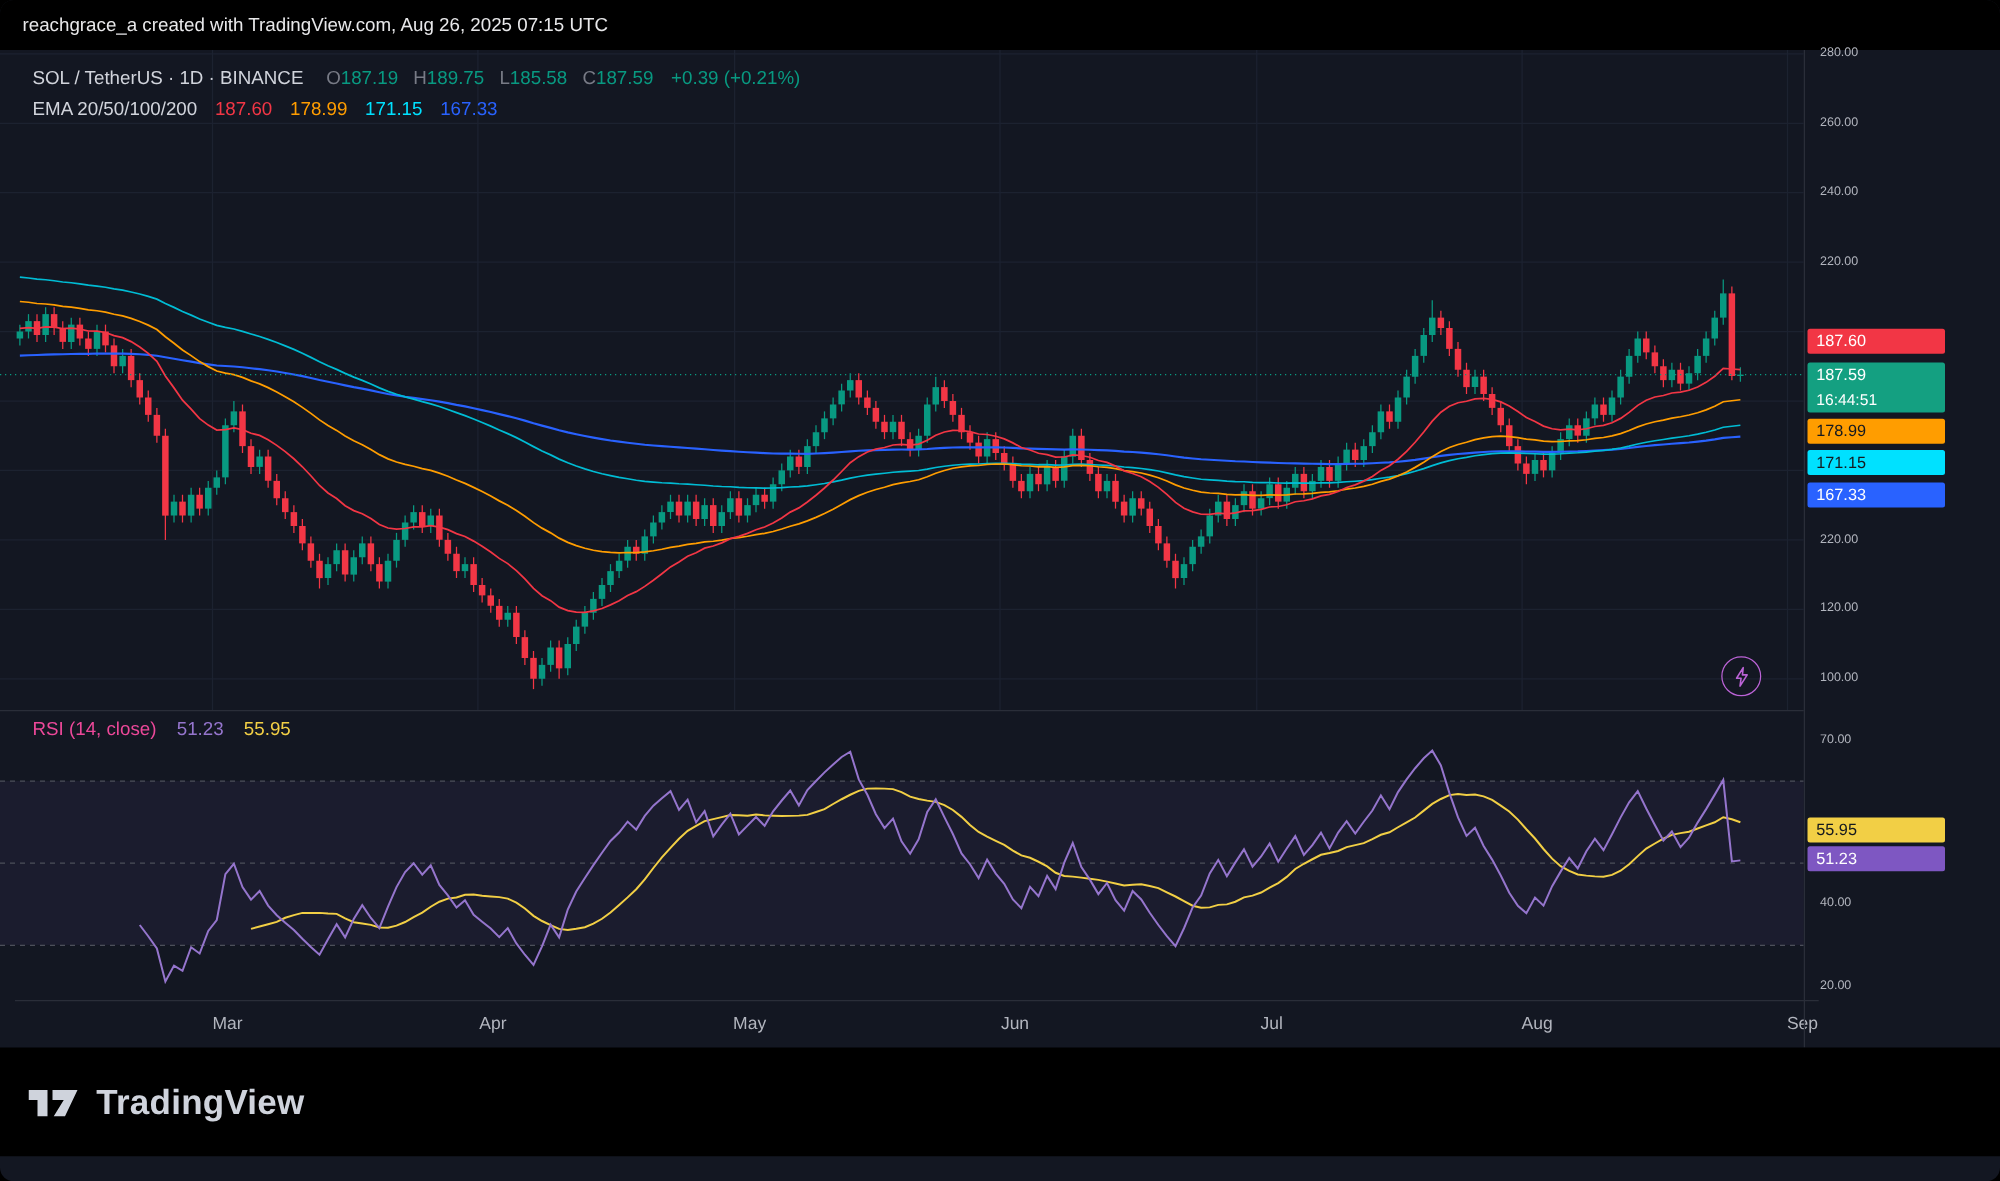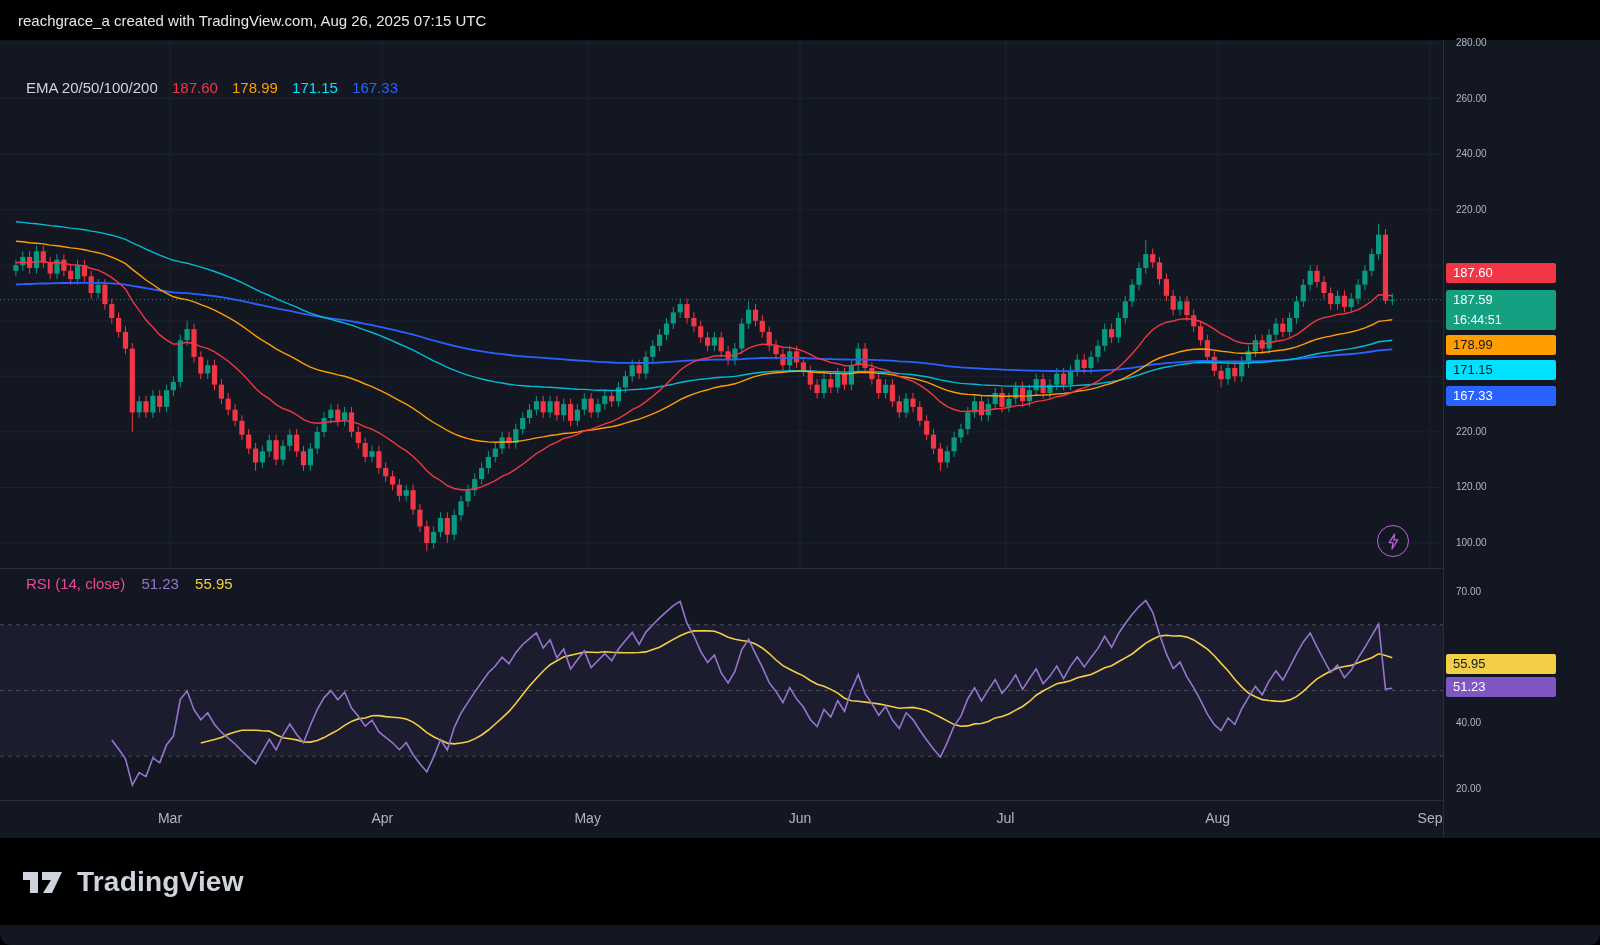--- a/index.html
+++ b/index.html
@@ -15,21 +15,21 @@
   .lg{color:#787b86;margin-left:8px;}
   .lv{color:#089981;}
   .lgfirst{margin-left:14px;}
   .emaval{margin-left:10px;}
   .price-axis{position:absolute;top:40px;left:1443px;width:157px;height:798px;
               border-left:1px solid #2a2e39;box-sizing:border-box;}
   .tick{position:absolute;left:12px;color:#b2b5be;font-size:10px;line-height:18px;}
   .chip{position:absolute;left:2px;width:96px;border-radius:2px;font-size:13px;
         line-height:20px;padding:0 7px;box-sizing:content-box;}
   .chip .row2{font-size:12.5px;line-height:20px;}
-  .time-axis{position:absolute;top:800px;left:0;width:1443px;height:38px;
+  .time-axis{position:absolute;top:800px;left:12px;width:1443px;height:38px;
              border-top:1px solid #2a2e39;box-sizing:border-box;overflow:hidden;}
   .tlabel{position:absolute;top:9px;transform:translateX(-50%);color:#b2b5be;font-size:14px;}
   .bolt-btn{position:absolute;left:1377px;top:525px;width:32px;height:32px;border-radius:50%;
             border:1.5px solid #bb63d6;display:flex;align-items:center;justify-content:center;
             box-sizing:border-box;background:transparent;cursor:pointer;z-index:6;}
   .bottombar{position:absolute;top:838px;left:0;width:1600px;height:87px;background:#000;
              display:flex;align-items:center;box-sizing:border-box;padding-left:22px;gap:13px;}
   .logo-text{color:#cfd3dc;font-size:28px;font-weight:bold;letter-spacing:.2px;}
 </style>
 </head>
@@ -463,20 +463,28 @@
       <rect x="1382.9" y="194.7" width="5.2" height="66.1" fill="#f23645"></rect>
       <line x1="1392.3" x2="1392.3" y1="253.7" y2="265.3" stroke="#089981"></line>
       <rect x="1389.7" y="259.7" width="5.2" height="1.1" fill="#089981"></rect>
       <polyline points="15.9,244.5 22.8,244.2 29.6,244.0 36.5,243.7 43.3,243.5 50.2,243.4 57.0,243.2 63.9,243.0 70.7,243.0 77.6,242.8 84.4,242.8 91.2,242.9 98.1,242.9 104.9,243.1 111.8,243.4 118.6,243.9 125.5,244.6 132.3,245.8 139.2,247.0 146.0,248.2 152.9,249.3 159.7,250.5 166.6,251.5 173.4,252.4 180.3,252.8 187.1,253.2 194.0,253.8 200.8,254.6 207.7,255.3 214.5,256.2 221.4,257.2 228.2,258.4 235.1,259.6 241.9,260.9 248.7,262.4 255.6,264.0 262.4,265.4 269.3,266.8 276.1,268.3 283.0,269.7 289.8,270.9 296.7,272.3 303.5,273.8 310.4,275.2 317.2,276.3 324.1,277.4 330.9,278.3 337.8,279.3 344.6,280.2 351.5,281.3 358.3,282.5 365.2,283.9 372.0,285.1 378.9,286.6 385.7,288.1 392.6,289.6 399.4,291.3 406.2,292.9 413.1,294.6 419.9,296.5 426.8,298.6 433.6,300.5 440.5,302.3 447.3,304.2 454.2,305.9 461.0,307.4 467.9,308.8 474.7,310.1 481.6,311.3 488.4,312.4 495.3,313.3 502.1,314.2 509.0,315.0 515.8,315.8 522.7,316.4 529.5,316.9 536.4,317.4 543.2,317.9 550.1,318.4 556.9,318.9 563.7,319.4 570.6,320.0 577.4,320.5 584.3,320.9 591.1,321.4 598.0,321.8 604.8,322.1 611.7,322.5 618.5,322.8 625.4,322.9 632.2,322.9 639.1,323.0 645.9,323.0 652.8,322.8 659.6,322.5 666.5,322.1 673.3,321.6 680.2,321.1 687.0,320.6 693.9,320.3 700.7,320.1 707.6,319.9 714.4,319.7 721.2,319.6 728.1,319.6 734.9,319.5 741.8,319.2 748.6,318.7 755.5,318.3 762.3,318.0 769.2,317.9 776.0,317.9 782.9,317.9 789.7,317.9 796.6,317.9 803.4,318.0 810.3,318.3 817.1,318.7 824.0,318.9 830.8,319.1 837.7,319.3 844.5,319.5 851.4,319.6 858.2,319.5 865.1,319.6 871.9,319.8 878.7,320.1 885.6,320.3 892.4,320.7 899.3,321.3 906.1,321.6 913.0,322.1 919.8,322.7 926.7,323.4 933.5,324.2 940.4,325.2 947.2,326.1 954.1,326.8 960.9,327.4 967.8,327.8 974.6,328.2 981.5,328.6 988.3,329.0 995.2,329.2 1002.0,329.6 1008.9,329.9 1015.7,330.1 1022.6,330.4 1029.4,330.6 1036.2,330.7 1043.1,330.9 1049.9,331.0 1056.8,331.0 1063.6,331.2 1070.5,331.2 1077.3,331.1 1084.2,331.0 1091.0,330.9 1097.9,330.6 1104.7,330.2 1111.6,329.9 1118.4,329.4 1125.3,328.7 1132.1,327.9 1139.0,326.9 1145.8,325.8 1152.7,324.7 1159.5,323.9 1166.4,323.2 1173.2,322.7 1180.0,322.1 1186.9,321.6 1193.7,321.2 1200.6,321.0 1207.4,321.0 1214.3,321.1 1221.1,321.3 1228.0,321.3 1234.8,321.5 1241.7,321.5 1248.5,321.4 1255.4,321.2 1262.2,321.1 1269.1,320.8 1275.9,320.4 1282.8,320.1 1289.6,319.7 1296.5,319.1 1303.3,318.4 1310.2,317.5 1317.0,316.8 1323.9,316.1 1330.7,315.6 1337.5,315.0 1344.4,314.5 1351.2,314.0 1358.1,313.3 1364.9,312.5 1371.8,311.5 1378.6,310.3 1385.5,309.8 1392.3,309.3 " fill="none" stroke="#2962ff" stroke-width="1.8"></polyline>
       <polyline points="15.9,181.7 22.8,182.4 29.6,183.3 36.5,183.8 43.3,184.6 50.2,185.6 57.0,186.2 63.9,187.1 70.7,188.1 77.6,188.9 84.4,189.8 91.2,191.1 98.1,192.1 104.9,193.6 111.8,195.2 118.6,197.1 125.5,199.3 132.3,202.8 139.2,205.9 146.0,209.2 152.9,212.1 159.7,215.2 166.6,217.8 173.4,220.3 180.3,221.9 187.1,223.2 194.0,225.1 200.8,227.2 207.7,229.2 214.5,231.5 221.4,234.0 228.2,236.7 235.1,239.5 241.9,242.6 248.7,245.9 255.6,249.4 262.4,252.6 269.3,255.5 276.1,258.7 283.0,261.7 289.8,264.3 296.7,267.2 303.5,270.3 310.4,273.1 317.2,275.4 324.1,277.5 330.9,279.3 337.8,281.3 344.6,283.1 351.5,285.2 358.3,287.6 365.2,290.1 372.0,292.5 378.9,295.2 385.7,298.0 392.6,300.9 399.4,304.0 406.2,306.9 413.1,310.1 419.9,313.6 426.8,317.3 433.6,320.8 440.5,323.9 447.3,327.3 454.2,330.2 461.0,332.8 467.9,335.1 474.7,337.2 481.6,339.0 488.4,340.5 495.3,341.9 502.1,343.0 509.0,344.2 515.8,345.1 522.7,345.7 529.5,346.2 536.4,346.5 543.2,347.0 550.1,347.3 556.9,347.8 563.7,348.2 570.6,348.8 577.4,349.2 584.3,349.4 591.1,349.9 598.0,350.2 604.8,350.3 611.7,350.5 618.5,350.4 625.4,350.1 632.2,349.6 639.1,349.3 645.9,348.7 652.8,347.8 659.6,346.8 666.5,345.5 673.3,344.1 680.2,342.5 687.0,341.2 693.9,340.1 700.7,339.3 707.6,338.6 714.4,337.8 721.2,337.3 728.1,336.9 734.9,336.4 741.8,335.3 748.6,334.0 755.5,333.0 762.3,332.2 769.2,331.6 776.0,331.3 782.9,331.2 789.7,330.8 796.6,330.6 803.4,330.6 810.3,330.9 817.1,331.3 824.0,331.5 830.8,331.8 837.7,331.8 844.5,332.1 851.4,332.0 858.2,331.5 865.1,331.4 871.9,331.6 878.7,332.0 885.6,332.3 892.4,332.8 899.3,333.6 906.1,334.1 913.0,334.8 919.8,335.7 926.7,336.8 933.5,338.3 940.4,339.9 947.2,341.3 954.1,342.4 960.9,343.4 967.8,343.9 974.6,344.3 981.5,344.9 988.3,345.3 995.2,345.4 1002.0,345.9 1008.9,346.1 1015.7,346.1 1022.6,346.4 1029.4,346.5 1036.2,346.4 1043.1,346.5 1049.9,346.5 1056.8,346.2 1063.6,346.2 1070.5,345.9 1077.3,345.4 1084.2,345.0 1091.0,344.5 1097.9,343.7 1104.7,342.6 1111.6,341.7 1118.4,340.5 1125.3,338.9 1132.1,337.0 1139.0,334.9 1145.8,332.5 1152.7,330.3 1159.5,328.5 1166.4,327.0 1173.2,325.9 1180.0,324.6 1186.9,323.7 1193.7,322.9 1200.6,322.5 1207.4,322.4 1214.3,322.5 1221.1,322.8 1228.0,323.0 1234.8,323.2 1241.7,323.2 1248.5,323.0 1255.4,322.5 1262.2,322.2 1269.1,321.7 1275.9,320.9 1282.8,320.4 1289.6,319.5 1296.5,318.4 1303.3,316.9 1310.2,315.2 1317.0,313.8 1323.9,312.6 1330.7,311.6 1337.5,310.5 1344.4,309.6 1351.2,308.6 1358.1,307.3 1364.9,305.8 1371.8,304.0 1378.6,301.8 1385.5,301.0 1392.3,300.2 " fill="none" stroke="#00bcd4" stroke-width="1.4"></polyline>
       <polyline points="15.9,201.2 22.8,201.8 29.6,202.8 36.5,203.2 43.3,203.9 50.2,205.1 57.0,205.7 63.9,206.7 70.7,207.9 77.6,208.6 84.4,209.7 91.2,211.4 98.1,212.7 104.9,214.7 111.8,217.2 118.6,220.1 125.5,223.6 132.3,229.4 139.2,234.6 146.0,240.0 152.9,244.5 159.7,249.3 166.6,253.3 173.4,256.8 180.3,258.5 187.1,259.7 194.0,261.9 200.8,264.7 207.7,267.1 214.5,270.1 221.4,273.6 228.2,277.4 235.1,281.4 241.9,285.9 248.7,290.7 255.6,295.9 262.4,300.4 269.3,304.3 276.1,308.8 283.0,312.6 289.8,315.8 296.7,319.6 303.5,323.7 310.4,327.1 317.2,329.6 324.1,331.5 330.9,333.0 337.8,334.9 344.6,336.3 351.5,338.5 358.3,341.0 365.2,344.0 372.0,346.7 378.9,349.9 385.7,353.2 392.6,356.8 399.4,360.7 406.2,364.2 413.1,368.4 419.9,373.0 426.8,378.1 433.6,382.5 440.5,386.3 447.3,390.5 454.2,393.9 461.0,396.5 467.9,398.6 474.7,400.2 481.6,401.3 488.4,401.9 495.3,402.2 502.1,402.0 509.0,402.0 515.8,401.5 522.7,400.6 529.5,399.4 536.4,397.9 543.2,396.9 550.1,395.5 556.9,394.7 563.7,393.5 570.6,393.0 577.4,392.1 584.3,390.8 591.1,390.1 598.0,389.0 604.8,387.7 611.7,386.7 618.5,385.2 625.4,383.2 632.2,381.0 639.1,379.1 645.9,376.7 652.8,373.9 659.6,370.8 666.5,367.4 673.3,363.6 680.2,359.7 687.0,356.5 693.9,353.8 700.7,351.6 707.6,349.8 714.4,347.7 721.2,346.3 728.1,345.2 734.9,343.8 741.8,341.4 748.6,338.6 755.5,336.4 762.3,334.6 769.2,333.5 776.0,332.7 782.9,332.4 789.7,331.6 796.6,331.2 803.4,331.2 810.3,331.8 817.1,332.6 824.0,332.8 830.8,333.4 837.7,333.4 844.5,333.9 851.4,333.5 858.2,332.5 865.1,332.4 871.9,332.6 878.7,333.4 885.6,333.9 892.4,334.9 899.3,336.4 906.1,337.3 913.0,338.4 919.8,340.1 926.7,342.2 933.5,344.8 940.4,347.9 947.2,350.4 954.1,352.2 960.9,353.7 967.8,354.4 974.6,354.7 981.5,355.5 988.3,355.8 995.2,355.7 1002.0,356.2 1008.9,356.2 1015.7,355.9 1022.6,356.1 1029.4,355.9 1036.2,355.2 1043.1,355.1 1049.9,354.7 1056.8,353.9 1063.6,353.5 1070.5,352.6 1077.3,351.3 1084.2,350.4 1091.0,349.1 1097.9,347.4 1104.7,345.1 1111.6,343.3 1118.4,340.7 1125.3,337.6 1132.1,333.9 1139.0,329.8 1145.8,325.3 1152.7,321.2 1159.5,318.0 1166.4,315.6 1173.2,313.8 1180.0,311.7 1186.9,310.3 1193.7,309.3 1200.6,309.0 1207.4,309.3 1214.3,310.1 1221.1,311.3 1228.0,311.9 1234.8,312.9 1241.7,313.3 1248.5,313.2 1255.4,312.7 1262.2,312.5 1269.1,311.8 1275.9,310.7 1282.8,310.0 1289.6,308.7 1296.5,306.9 1303.3,304.4 1310.2,301.5 1317.0,299.2 1323.9,297.4 1330.7,296.1 1337.5,294.5 1344.4,293.4 1351.2,292.0 1358.1,290.2 1364.9,287.9 1371.8,285.0 1378.6,281.4 1385.5,280.6 1392.3,279.8 " fill="none" stroke="#ff9d00" stroke-width="1.4"></polyline>
       <polyline points="15.9,222.7 22.8,222.2 29.6,222.7 36.5,221.6 43.3,221.7 50.2,222.8 57.0,222.5 63.9,223.3 70.7,224.8 77.6,224.9 84.4,226.0 91.2,228.5 98.1,230.1 104.9,233.3 111.8,237.6 118.6,242.7 125.5,249.0 132.3,260.8 139.2,270.3 146.0,280.1 152.9,287.3 159.7,294.9 166.6,300.1 173.4,304.1 180.3,303.7 187.1,302.3 194.0,303.7 200.8,306.6 207.7,308.3 214.5,311.8 221.4,316.3 228.2,321.3 235.1,327.0 241.9,333.4 248.7,340.6 255.6,348.4 262.4,354.4 269.3,358.8 276.1,364.6 283.0,368.5 289.8,371.0 296.7,374.8 303.5,379.6 310.4,382.4 317.2,383.3 324.1,382.8 330.9,381.5 337.8,381.5 344.6,380.6 351.5,381.7 358.3,383.7 365.2,386.9 372.0,389.2 378.9,392.9 385.7,397.0 392.6,401.6 399.4,406.7 406.2,410.9 413.1,416.5 419.9,423.1 426.8,430.7 433.6,436.6 440.5,440.5 447.3,445.7 454.2,448.5 461.0,449.7 467.9,449.8 474.7,448.7 481.6,446.8 488.4,443.9 495.3,440.6 502.1,436.4 509.0,433.3 515.8,429.1 522.7,424.2 529.5,419.0 536.4,413.5 543.2,409.6 550.1,405.0 556.9,402.2 563.7,398.5 570.6,396.8 577.4,394.3 584.3,390.9 591.1,389.1 598.0,386.7 604.8,383.8 611.7,381.6 618.5,378.4 625.4,374.4 632.2,369.7 639.1,366.3 645.9,361.6 652.8,356.2 659.6,350.4 666.5,344.0 673.3,337.2 680.2,330.2 687.0,325.3 693.9,321.6 700.7,319.3 707.6,318.0 714.4,316.0 721.2,315.6 728.1,316.0 734.9,315.3 741.8,312.2 748.6,308.2 755.5,305.6 762.3,304.3 769.2,304.4 776.0,305.3 782.9,307.2 789.7,307.6 796.6,309.0 803.4,311.1 810.3,314.3 817.1,318.0 824.0,320.0 830.8,322.6 837.7,323.7 844.5,325.7 851.4,325.6 858.2,324.0 865.1,324.4 871.9,325.8 878.7,328.4 885.6,329.9 892.4,332.9 899.3,336.7 906.1,338.8 913.0,341.4 919.8,345.2 926.7,349.9 933.5,355.5 940.4,361.9 947.2,366.6 954.1,369.5 960.9,371.4 967.8,371.5 974.6,370.5 981.5,371.0 988.3,370.3 995.2,368.7 1002.0,368.5 1008.9,367.5 1015.7,365.6 1022.6,365.2 1029.4,363.8 1036.2,361.4 1043.1,360.6 1049.9,359.1 1056.8,356.7 1063.6,355.5 1070.5,353.2 1077.3,350.0 1084.2,347.9 1091.0,344.9 1097.9,341.2 1104.7,336.3 1111.6,332.6 1118.4,327.4 1125.3,321.1 1132.1,313.8 1139.0,305.6 1145.8,296.9 1152.7,289.8 1159.5,285.0 1166.4,282.2 1173.2,281.0 1180.0,279.1 1186.9,278.8 1193.7,279.5 1200.6,281.5 1207.4,284.8 1214.3,289.2 1221.1,294.0 1228.0,297.2 1234.8,300.9 1241.7,303.0 1248.5,303.8 1255.4,303.4 1262.2,303.9 1269.1,303.0 1275.9,301.2 1282.8,300.3 1289.6,298.2 1296.5,294.7 1303.3,289.9 1310.2,284.3 1317.0,280.2 1323.9,277.6 1330.7,276.4 1337.5,274.4 1344.4,273.7 1351.2,272.2 1358.1,269.6 1364.9,265.9 1371.8,261.0 1378.6,254.7 1385.5,255.2 1392.3,255.7 " fill="none" stroke="#f23645" stroke-width="1.4"></polyline>
       <line x1="0" x2="1443" y1="259.7" y2="259.7" stroke="#089981" stroke-dasharray="1,3"></line>
     </svg>
 
+  <div class="legend" style="top:54px;">
+    <span>SOL / TetherUS · 1D · BINANCE</span>
+    <span class="lg lgfirst">O</span><span class="lv">187.19</span>
+    <span class="lg">H</span><span class="lv">189.75</span>
+    <span class="lg">L</span><span class="lv">185.58</span>
+    <span class="lg">C</span><span class="lv">187.59</span>
+    <span class="lv" style="margin-left:10px;">+0.39 (+0.21%)</span>
+  </div>
 
   <div class="legend" style="top:79px;">
     <span style="color:#d1d4dc;">EMA 20/50/100/200</span>
     <span class="emaval" style="color:#f23645;">187.60</span>
     <span class="emaval" style="color:#ff9d00;">178.99</span>
     <span class="emaval" style="color:#00e1ff;">171.15</span>
     <span class="emaval" style="color:#2962ff;">167.33</span>
   </div>
 
   <div class="bolt-btn">

